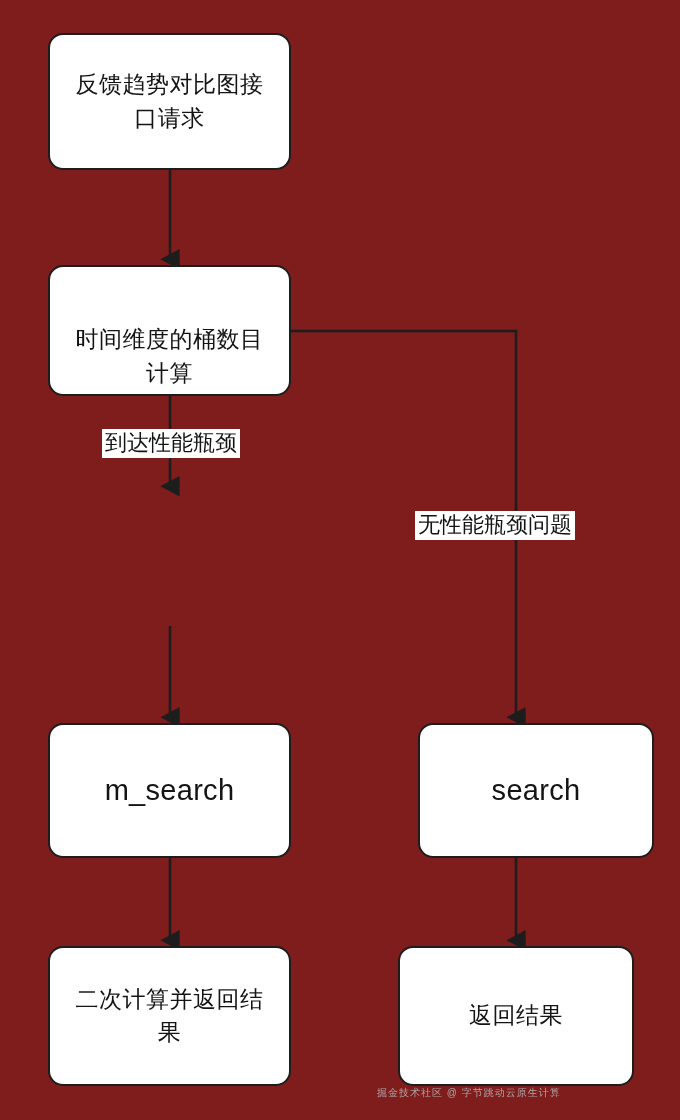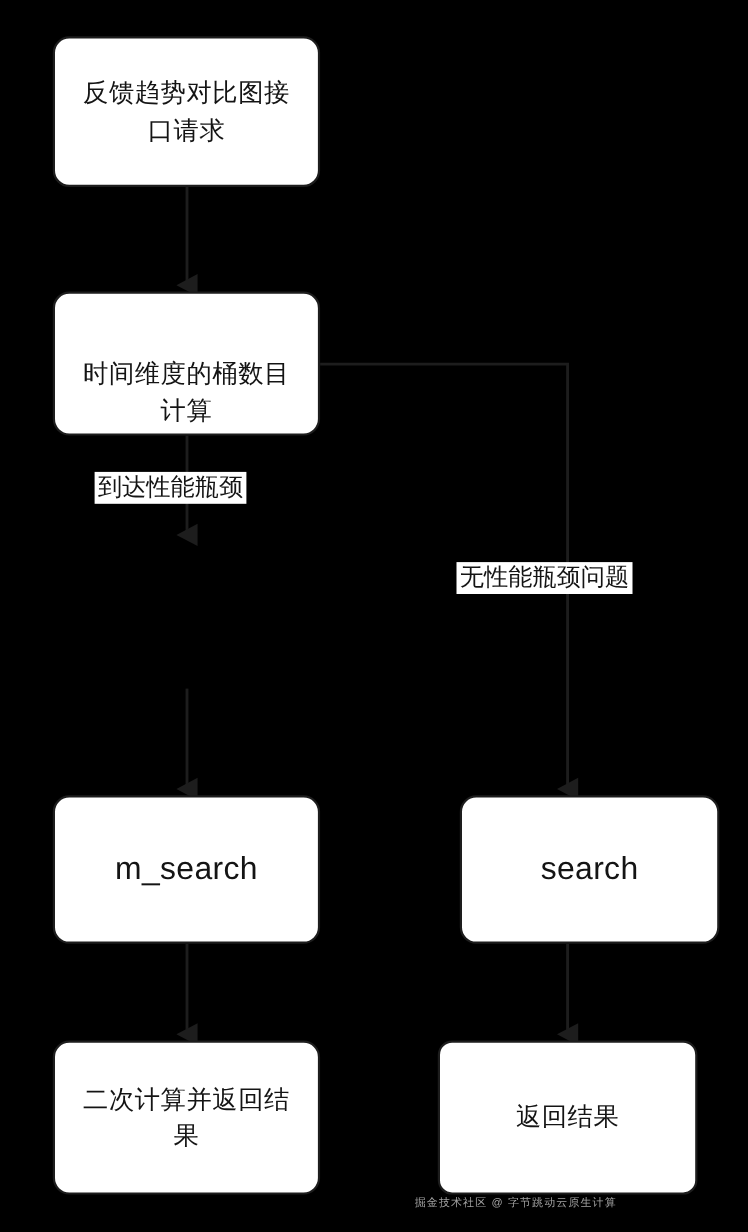--- a/index.html
+++ b/index.html
@@ -12,21 +12,21 @@
     width: 680px;
     height: 1120px;
     font-family: "Liberation Sans", "DejaVu Sans", sans-serif;
     color: #1a1a1a;
     overflow: hidden;
   }
   #canvas {
     position: relative;
     width: 680px;
     height: 1120px;
-    background: #000000;
+    background: #7f1d1d;
   }
   
   #edges {
     position: absolute;
     left: 0;
     top: 0;
     width: 680px;
     height: 1120px;
     pointer-events: none;
   }
@@ -56,33 +56,33 @@
     letter-spacing: 0.3px;
   }
   
   #node-request   { left: 48px;  top: 33px;  width: 243px; height: 137px; }
   #node-bucket    { left: 48px;  top: 265px; width: 243px; height: 131px; align-items: flex-end; }
   #node-dynamic   { left: 48px;  top: 492px; width: 243px; height: 134px; }
   #node-msearch   { left: 48px;  top: 723px; width: 243px; height: 135px; }
   #node-recalc    { left: 48px;  top: 946px; width: 243px; height: 140px; }
   
   #node-search    { left: 398px; top: 723px; width: 236px; height: 135px; margin-left: 20px; }
-  #node-return    { left: 398px; top: 946px; width: 236px; height: 140px; border-radius: 13px; }
+  #node-return    { left: 398px; top: 946px; width: 236px; height: 140px; }
 
   
   .edge-label {
     position: absolute;
     font-size: 22px;
     line-height: 1.3;
     color: #141414;
     white-space: nowrap;
     background: #ffffff;
     padding: 0 3px;
   }
-  #edge-label-bottleneck   { left: 86px;  top: 429px; }
+  #edge-label-bottleneck   { left: 102px;  top: 429px; }
   #edge-label-nobottleneck { left: 415px; top: 511px; }
 
   
   #watermark {
     position: absolute;
     left: 377px;
     top: 1086px;
     font-size: 10px;
     letter-spacing: 1px;
     color: #b4b4b4;

